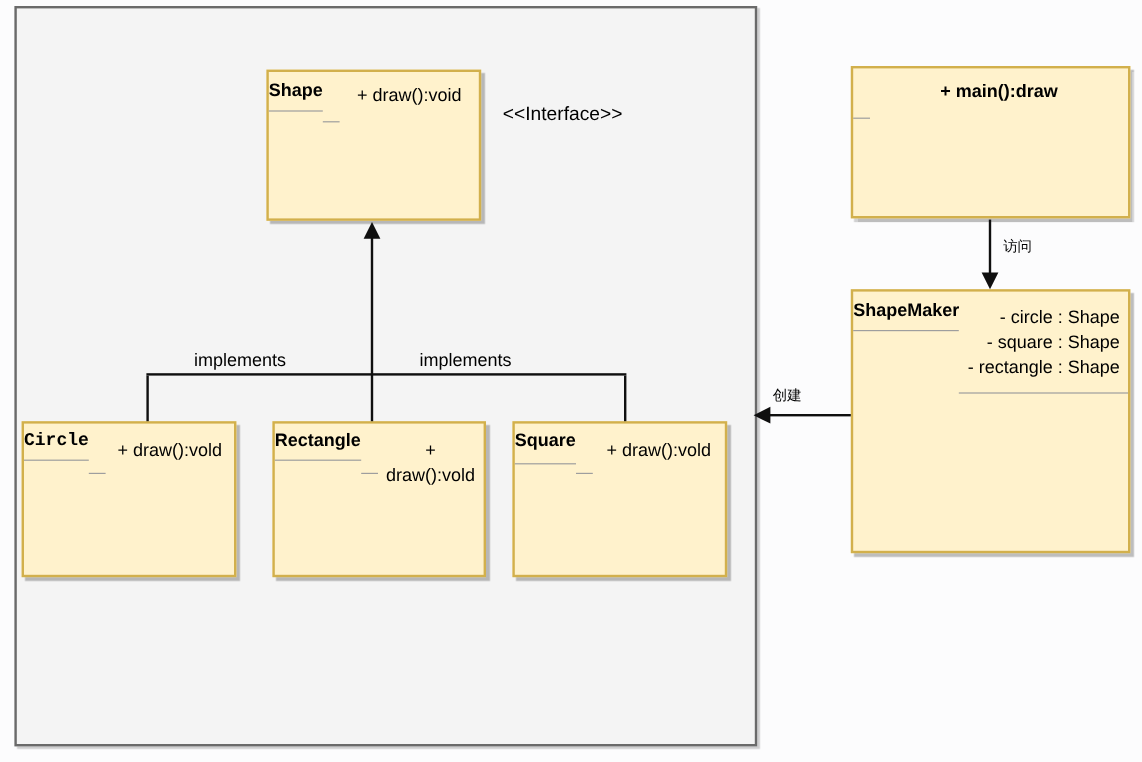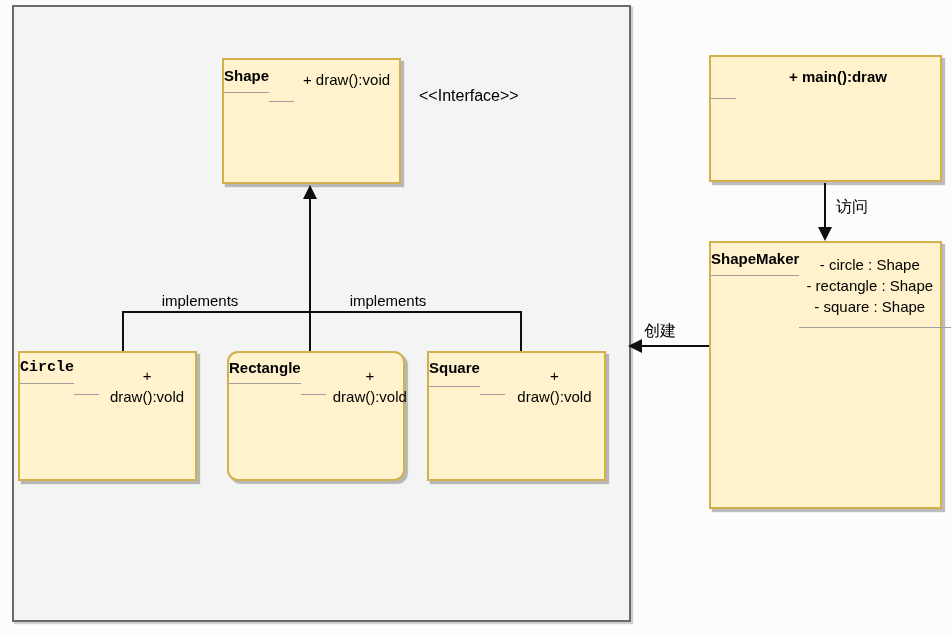--- a/index.html
+++ b/index.html
@@ -37,39 +37,39 @@
   }
   .uml-title{
     flex:0 0 auto;
     font-weight:bold;
     text-align:center;
     border-bottom:1px solid var(--separator);
   }
   .uml-attrs{
     flex:0 0 auto;
     border-bottom:1px solid var(--separator);
-    padding:11px 18px 0 7px;
+    padding:11px 7px 0 7px;
     line-height:21px;
-    text-align:center;
+    text-align:right;
   }
   .uml-methods{
     flex:1 1 auto;
     padding:10px 7px 0 7px;
     line-height:21px;
     text-align:center;
   }
 
   .hline,.vline{position:absolute;background:var(--line);}
   .arrow{position:absolute;width:0;height:0;}
   .arrow-up{border-left:7px solid transparent;border-right:7px solid transparent;border-bottom:14px solid var(--line);}
   .arrow-down{border-left:7px solid transparent;border-right:7px solid transparent;border-top:14px solid var(--line);}
   .arrow-left{border-top:7px solid transparent;border-bottom:7px solid transparent;border-right:14px solid var(--line);}
 
   .edge-label{position:absolute;font-size:15px;white-space:nowrap;}
-  .cn-label{position:absolute;font-size:16px;white-space:nowrap;}
+  .cn-label{position:absolute;font-size:12px;white-space:nowrap;}
   .center-100{width:104px;text-align:center;}
 </style>
 </head>
 <body>
 
 <div class="stage">
 
   <div class="boundary"></div>
 
   <div class="uml-class" style="left:222px;top:58px;width:179px;height:126px;">
@@ -83,21 +83,21 @@
   <div class="edge-label" style="left:419px;top:59px;font-size:16px;margin-top:28px;">&lt;&lt;Interface&gt;&gt;</div>
 
   <div class="uml-class" style="left:18px;top:351px;width:179px;height:130px;">
     <div class="uml-title" style="height:31px;line-height:30px;font-family:Liberation Mono, monospace;">Circle</div>
     <div class="uml-attrs" style="height:42px;"></div>
     <div class="uml-methods" style="padding-top:12px;">
       <div>+ draw():vold</div>
     </div>
   </div>
 
-  <div class="uml-class" style="left:227px;top:351px;width:178px;height:130px;border-radius:11px;">
+  <div class="uml-class" style="left:227px;top:351px;width:178px;height:130px;">
     <div class="uml-title" style="height:31px;line-height:30px;">Rectangle</div>
     <div class="uml-attrs" style="height:42px;"></div>
     <div class="uml-methods" style="padding-top:12px;">
       <div>+ draw():vold</div>
     </div>
   </div>
 
   <div class="uml-class" style="left:427px;top:351px;width:179px;height:130px;">
     <div class="uml-title" style="height:34px;line-height:30px;">Square</div>
     <div class="uml-attrs" style="height:42px;"></div>
@@ -106,26 +106,26 @@
     </div>
   </div>
 
   <div class="uml-class" style="left:709px;top:55px;width:233px;height:127px;">
     <div class="uml-attrs" style="height:42px;"></div>
     <div class="uml-methods" style="padding-top:9px;font-weight:bold;">
       <div>+ main():draw</div>
     </div>
   </div>
 
-  <div class="uml-class" style="left:709px;top:241px;width:233px;height:268px;">
+  <div class="uml-class" style="left:709px;top:241px;width:233px;height:220px;">
     <div class="uml-title" style="height:33px;line-height:32px;">ShapeMaker</div>
     <div class="uml-attrs" style="height:85px;">
       <div>- circle : Shape</div>
+      <div>- square : Shape</div>
       <div>- rectangle : Shape</div>
-      <div>- square : Shape</div>
     </div>
   </div>
 
   <div class="arrow arrow-up" style="left:303px;top:185px;"></div>
   <div class="vline" style="left:309px;top:198px;width:2px;height:153px;"></div>
 
   <div class="hline" style="left:122px;top:311px;width:400px;height:2px;"></div>
   <div class="vline" style="left:122px;top:313px;width:2px;height:38px;"></div>
   <div class="vline" style="left:520px;top:313px;width:2px;height:38px;"></div>
 

